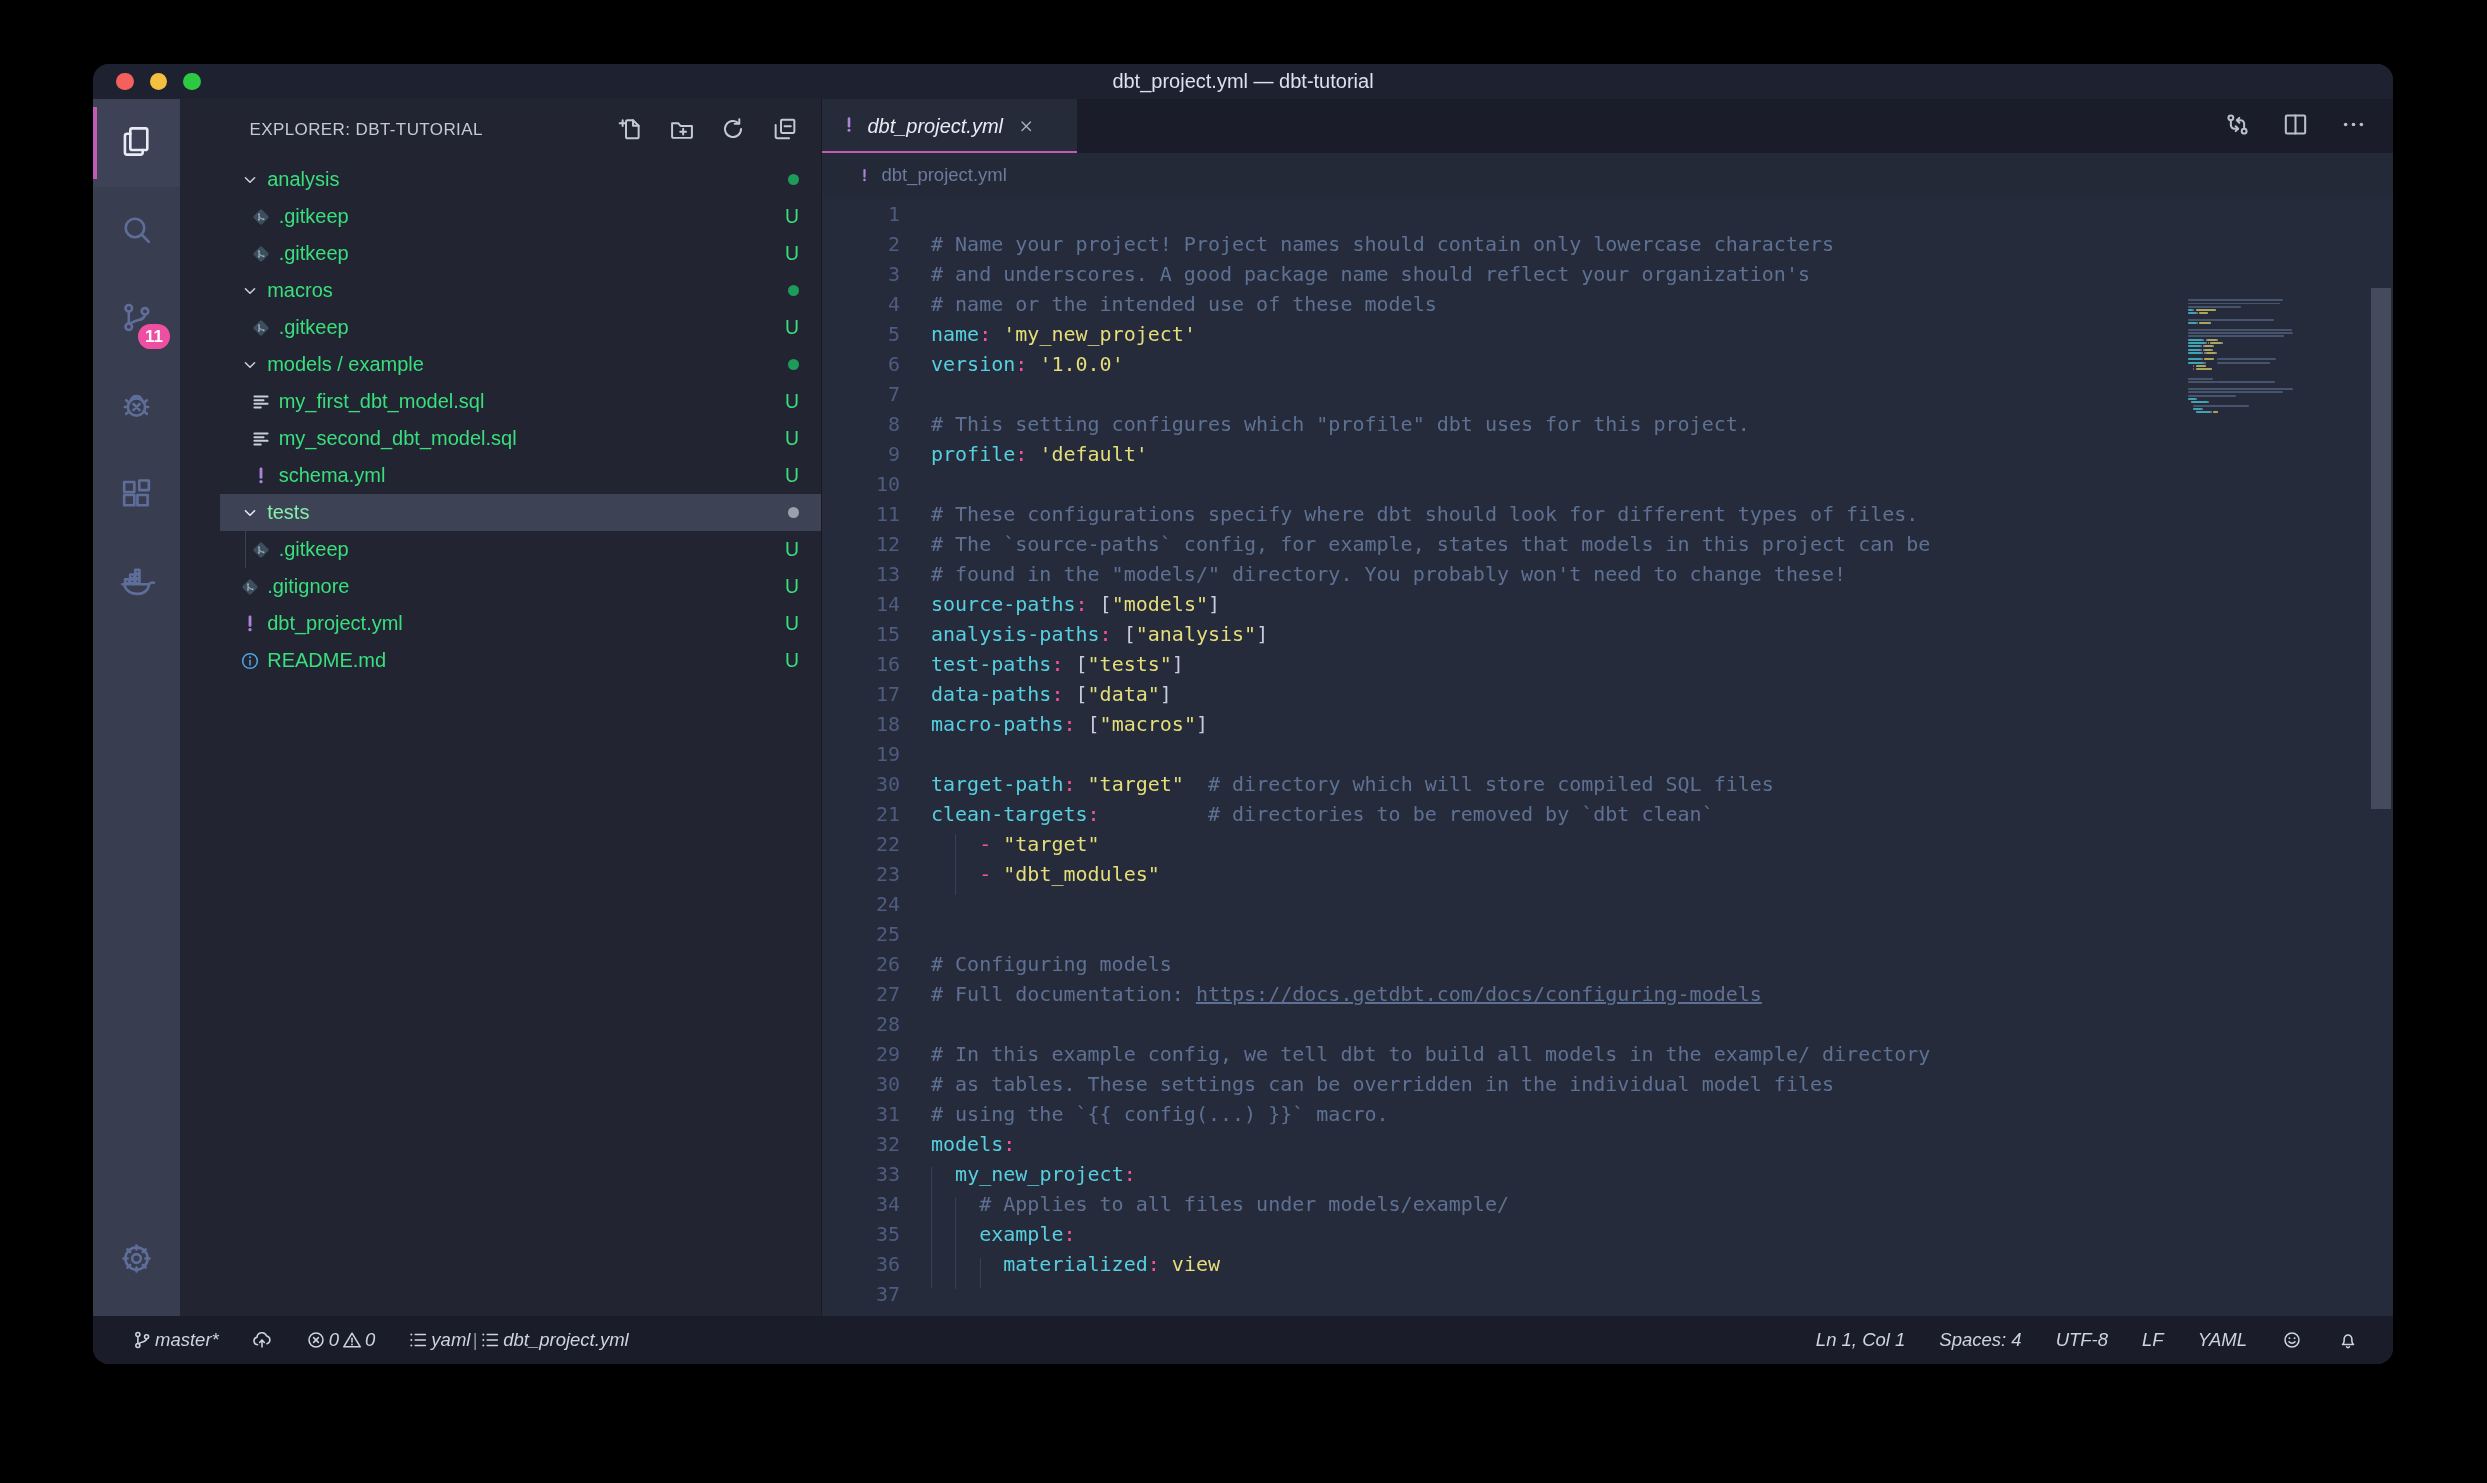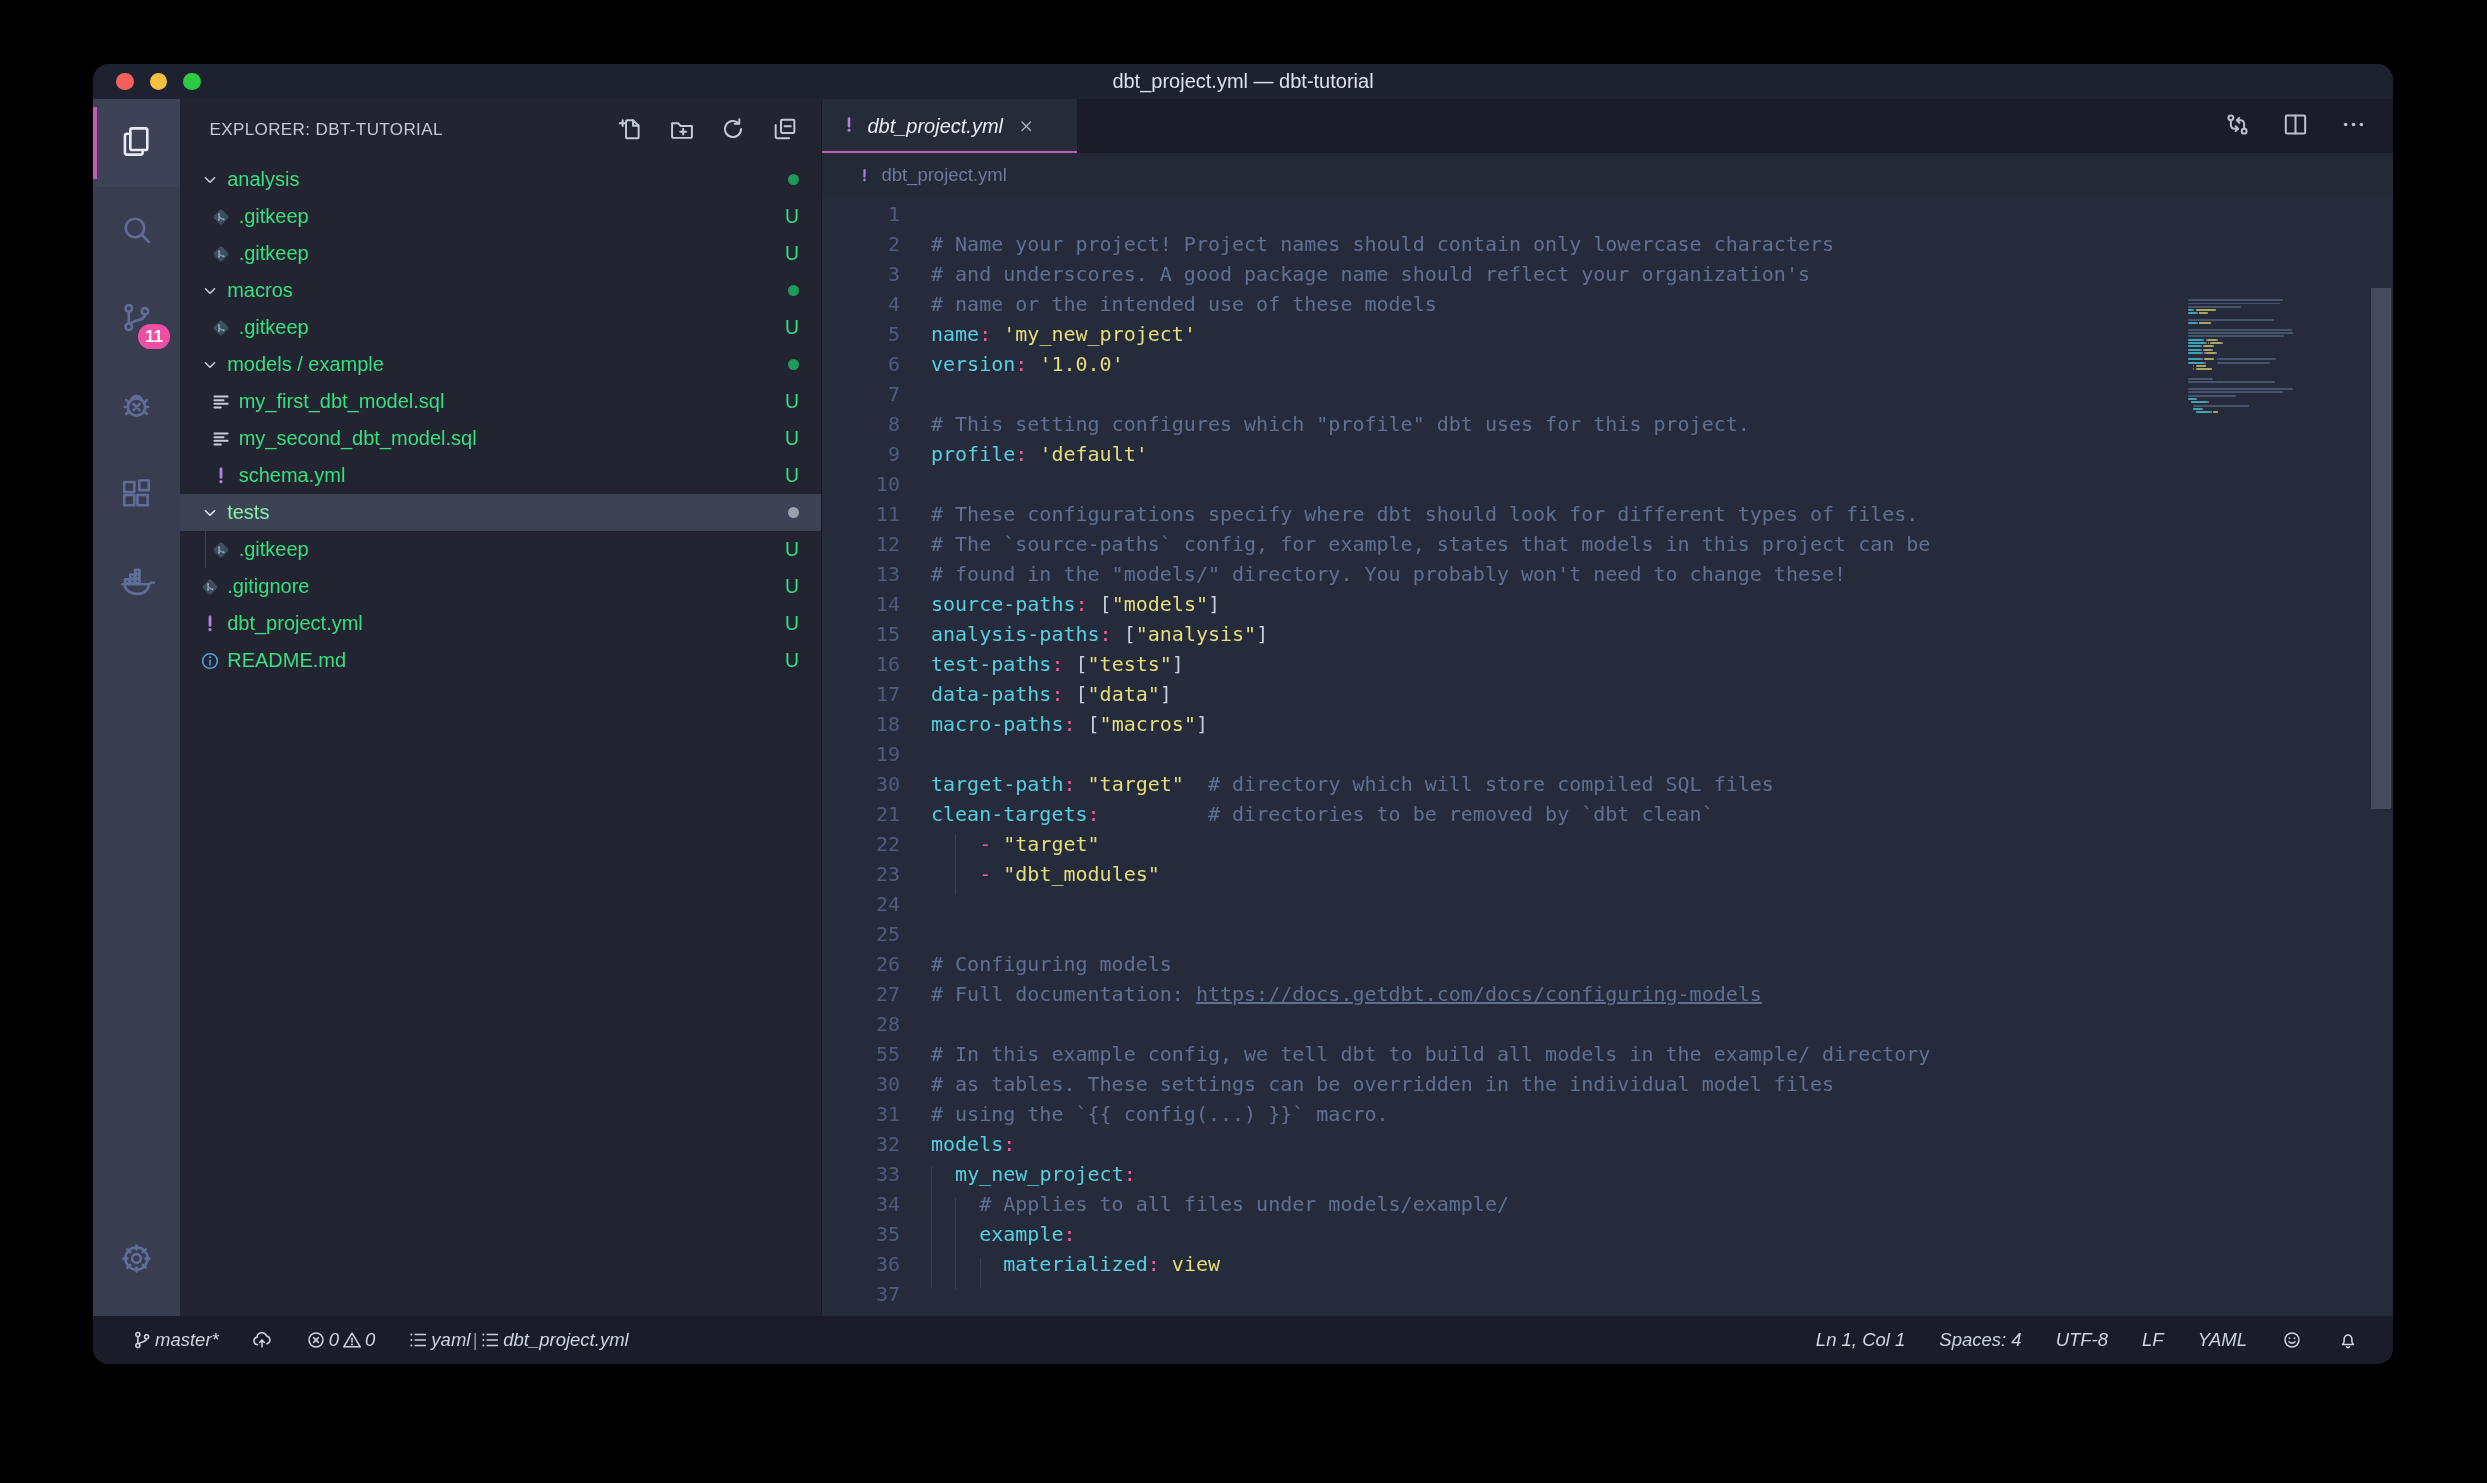--- a/index.html
+++ b/index.html
@@ -24,21 +24,21 @@
   .activitybar { flex:0 0 87px; background:#383d50; display:flex; flex-direction:column; position:relative; }
   .ab-item { height:88px; display:flex; align-items:center; justify-content:center; position:relative; color:#5f6d99; }
   .ab-item.active { color:#e9ecf5; background:#3d4257; }
   .ab-item.active::before { content:""; position:absolute; left:0; top:8.4px; bottom:8.4px; width:4.2px; background:#c05cb5; }
   .ab-item .ic svg { width:37px; height:37px; }
   .ab-badge { position:absolute; right:8.4px; bottom:11.8px; min-width:32px; height:29px; padding:0 6.7px;
               border-radius:14.3px; background:#ee4fa2; color:#fff; font-size:17px; font-weight:bold;
               display:flex; align-items:center; justify-content:center; border:2.5px solid #383d50; }
   .ab-bottom { margin-top:auto; padding-bottom:11.8px; }
 
-  .sidebar { flex:0 0 641px; background:#222531; display:flex; flex-direction:column; position:relative; }
+  .sidebar { flex:0 0 641px; background:#222531; display:flex; flex-direction:column; position:relative;padding-left:40px; }
   .sb-header { height:62px; display:flex; align-items:center; padding:0 22px 0 29.5px; }
   .sb-title { font-size:17px; color:#c3c9d6; letter-spacing:0.4px; flex:1; white-space:nowrap; }
   .sb-actions { display:flex; gap:23.6px; color:#c3c9d6; }
   .sb-actions .ic svg { width:28px; height:28px; }
 
   .tree { flex:1; position:relative; }
   .row { height:37px; display:flex; align-items:center; color:#38df7d; font-size:20px;
          position:relative; padding-right:22px; white-space:nowrap; }
   .row.folder, .row.file { padding-left:18.5px; }
   .row.child { padding-left:30px; }
@@ -435,21 +435,21 @@
             <div>19</div>
             <div>30</div>
             <div>21</div>
             <div>22</div>
             <div>23</div>
             <div>24</div>
             <div>25</div>
             <div>26</div>
             <div>27</div>
             <div>28</div>
-            <div>55</div>
+            <div>29</div>
             <div>30</div>
             <div>31</div>
             <div>32</div>
             <div>33</div>
             <div>34</div>
             <div>35</div>
             <div>36</div>
             <div>37</div>
           </div>
         <div class="lines" id="lines"><div class="cl"></div><div class="cl"><span class="tk-c"># Name your project! Project names should contain only lowercase characters</span></div><div class="cl"><span class="tk-c"># and underscores. A good package name should reflect your organization's</span></div><div class="cl"><span class="tk-c"># name or the intended use of these models</span></div><div class="cl"><span class="tk-k">name</span><span class="tk-p">:</span><span class="tk-t"> </span><span class="tk-s">'my_new_project'</span></div><div class="cl"><span class="tk-k">version</span><span class="tk-p">:</span><span class="tk-t"> </span><span class="tk-s">'1.0.0'</span></div><div class="cl"></div><div class="cl"><span class="tk-c"># This setting configures which "profile" dbt uses for this project.</span></div><div class="cl"><span class="tk-k">profile</span><span class="tk-p">:</span><span class="tk-t"> </span><span class="tk-s">'default'</span></div><div class="cl"></div><div class="cl"><span class="tk-c"># These configurations specify where dbt should look for different types of files.</span></div><div class="cl"><span class="tk-c"># The `source-paths` config, for example, states that models in this project can be</span></div><div class="cl"><span class="tk-c"># found in the "models/" directory. You probably won't need to change these!</span></div><div class="cl"><span class="tk-k">source-paths</span><span class="tk-p">:</span><span class="tk-t"> </span><span class="tk-b">[</span><span class="tk-s">"models"</span><span class="tk-b">]</span></div><div class="cl"><span class="tk-k">analysis-paths</span><span class="tk-p">:</span><span class="tk-t"> </span><span class="tk-b">[</span><span class="tk-s">"analysis"</span><span class="tk-b">]</span></div><div class="cl"><span class="tk-k">test-paths</span><span class="tk-p">:</span><span class="tk-t"> </span><span class="tk-b">[</span><span class="tk-s">"tests"</span><span class="tk-b">]</span></div><div class="cl"><span class="tk-k">data-paths</span><span class="tk-p">:</span><span class="tk-t"> </span><span class="tk-b">[</span><span class="tk-s">"data"</span><span class="tk-b">]</span></div><div class="cl"><span class="tk-k">macro-paths</span><span class="tk-p">:</span><span class="tk-t"> </span><span class="tk-b">[</span><span class="tk-s">"macros"</span><span class="tk-b">]</span></div><div class="cl"></div><div class="cl"><span class="tk-k">target-path</span><span class="tk-p">:</span><span class="tk-t"> </span><span class="tk-s">"target"</span><span class="tk-t">  </span><span class="tk-c"># directory which will store compiled SQL files</span></div><div class="cl"><span class="tk-k">clean-targets</span><span class="tk-p">:</span><span class="tk-t">         </span><span class="tk-c"># directories to be removed by `dbt clean`</span></div><div class="cl"><span class="tk-t">    </span><span class="tk-p">-</span><span class="tk-t"> </span><span class="tk-s">"target"</span></div><div class="cl"><span class="tk-t">    </span><span class="tk-p">-</span><span class="tk-t"> </span><span class="tk-s">"dbt_modules"</span></div><div class="cl"></div><div class="cl"></div><div class="cl"><span class="tk-c"># Configuring models</span></div><div class="cl"><span class="tk-c"># Full documentation: </span><span class="tk-u">https://docs.getdbt.com/docs/configuring-models</span></div><div class="cl"></div><div class="cl"><span class="tk-c"># In this example config, we tell dbt to build all models in the example/ directory</span></div><div class="cl"><span class="tk-c"># as tables. These settings can be overridden in the individual model files</span></div><div class="cl"><span class="tk-c"># using the `{{ config(...) }}` macro.</span></div><div class="cl"><span class="tk-k">models</span><span class="tk-p">:</span></div><div class="cl"><span class="tk-t">  </span><span class="tk-k">my_new_project</span><span class="tk-p">:</span></div><div class="cl"><span class="tk-t">    </span><span class="tk-c"># Applies to all files under models/example/</span></div><div class="cl"><span class="tk-t">    </span><span class="tk-k">example</span><span class="tk-p">:</span></div><div class="cl"><span class="tk-t">      </span><span class="tk-k">materialized</span><span class="tk-p">:</span><span class="tk-t"> </span><span class="tk-s">view</span></div><div class="cl"></div></div>

